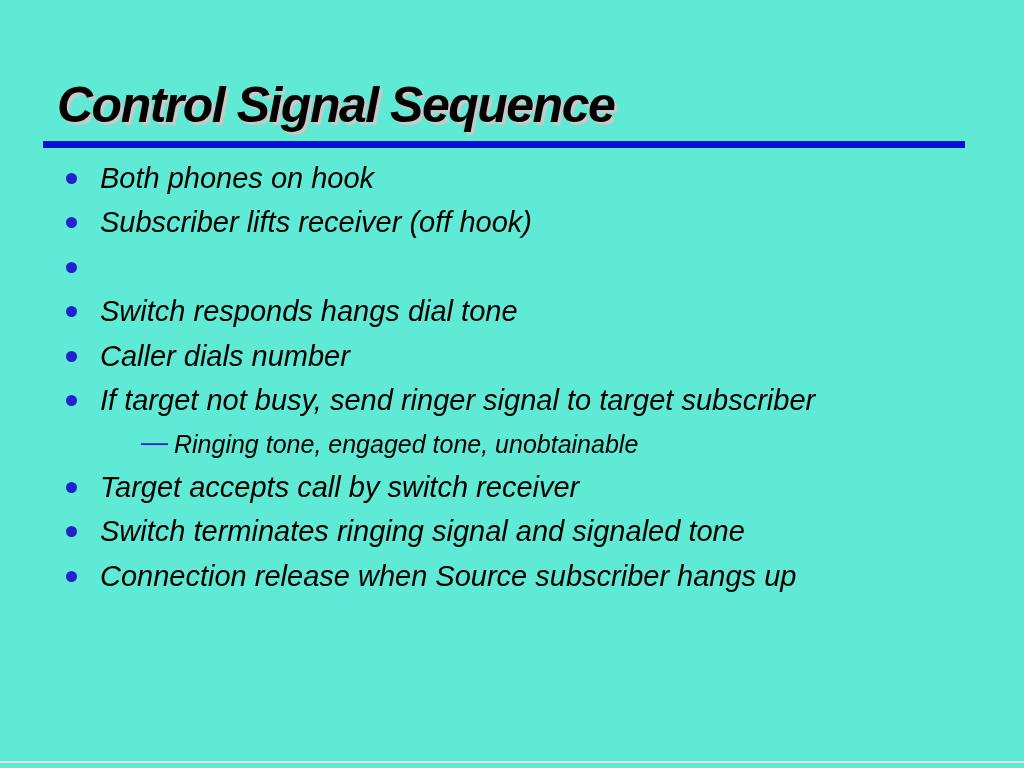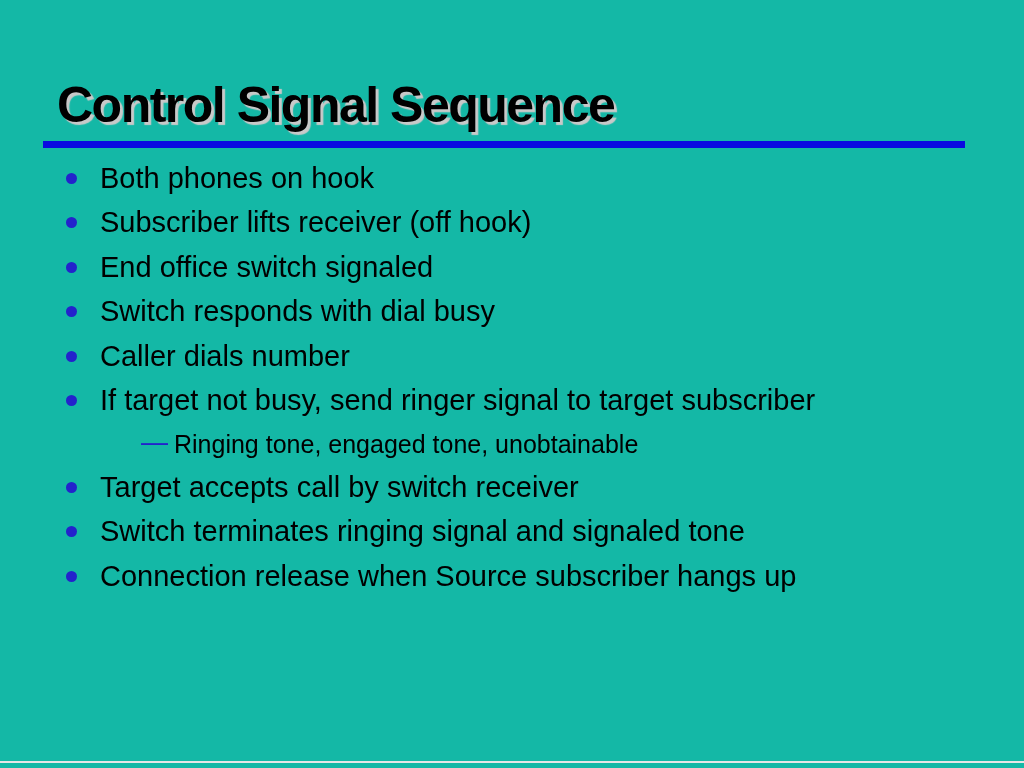--- a/index.html
+++ b/index.html
@@ -10,21 +10,22 @@
   body {
     width: 1024px;
     height: 768px;
     position: relative;
     overflow: hidden;
     font-family: "Liberation Sans", "DejaVu Sans", sans-serif;
   }
   .slide {
     position: absolute;
     inset: 0;
-    background: #14b8a6;
+    background: #5eead4;
+    font-style: italic;
   }
   .title {
     position: absolute;
     left: 57px;
     top: 80px;
     margin: 0;
     font-size: 50px;
     line-height: 50px;
     font-weight: bold;
     letter-spacing: -1.5px;
@@ -106,25 +107,24 @@
     <li class="l1">
       <span class="dot"></span>
       <span>Both phones on hook</span>
     </li>
     <li class="l1">
       <span class="dot"></span>
       <span>Subscriber lifts receiver (off hook)</span>
     </li>
     <li class="l1">
       <span class="dot"></span>
-      <span>End office switch signaled</span>
     </li>
     <li class="l1">
       <span class="dot"></span>
-      <span>Switch responds with dial busy</span>
+      <span>Switch responds hangs dial tone</span>
     </li>
     <li class="l1">
       <span class="dot"></span>
       <span>Caller dials number</span>
     </li>
     <li class="l1">
       <span class="dot"></span>
       <span>If target not busy, send ringer signal to target subscriber</span>
     </li>
     <li class="l2">

